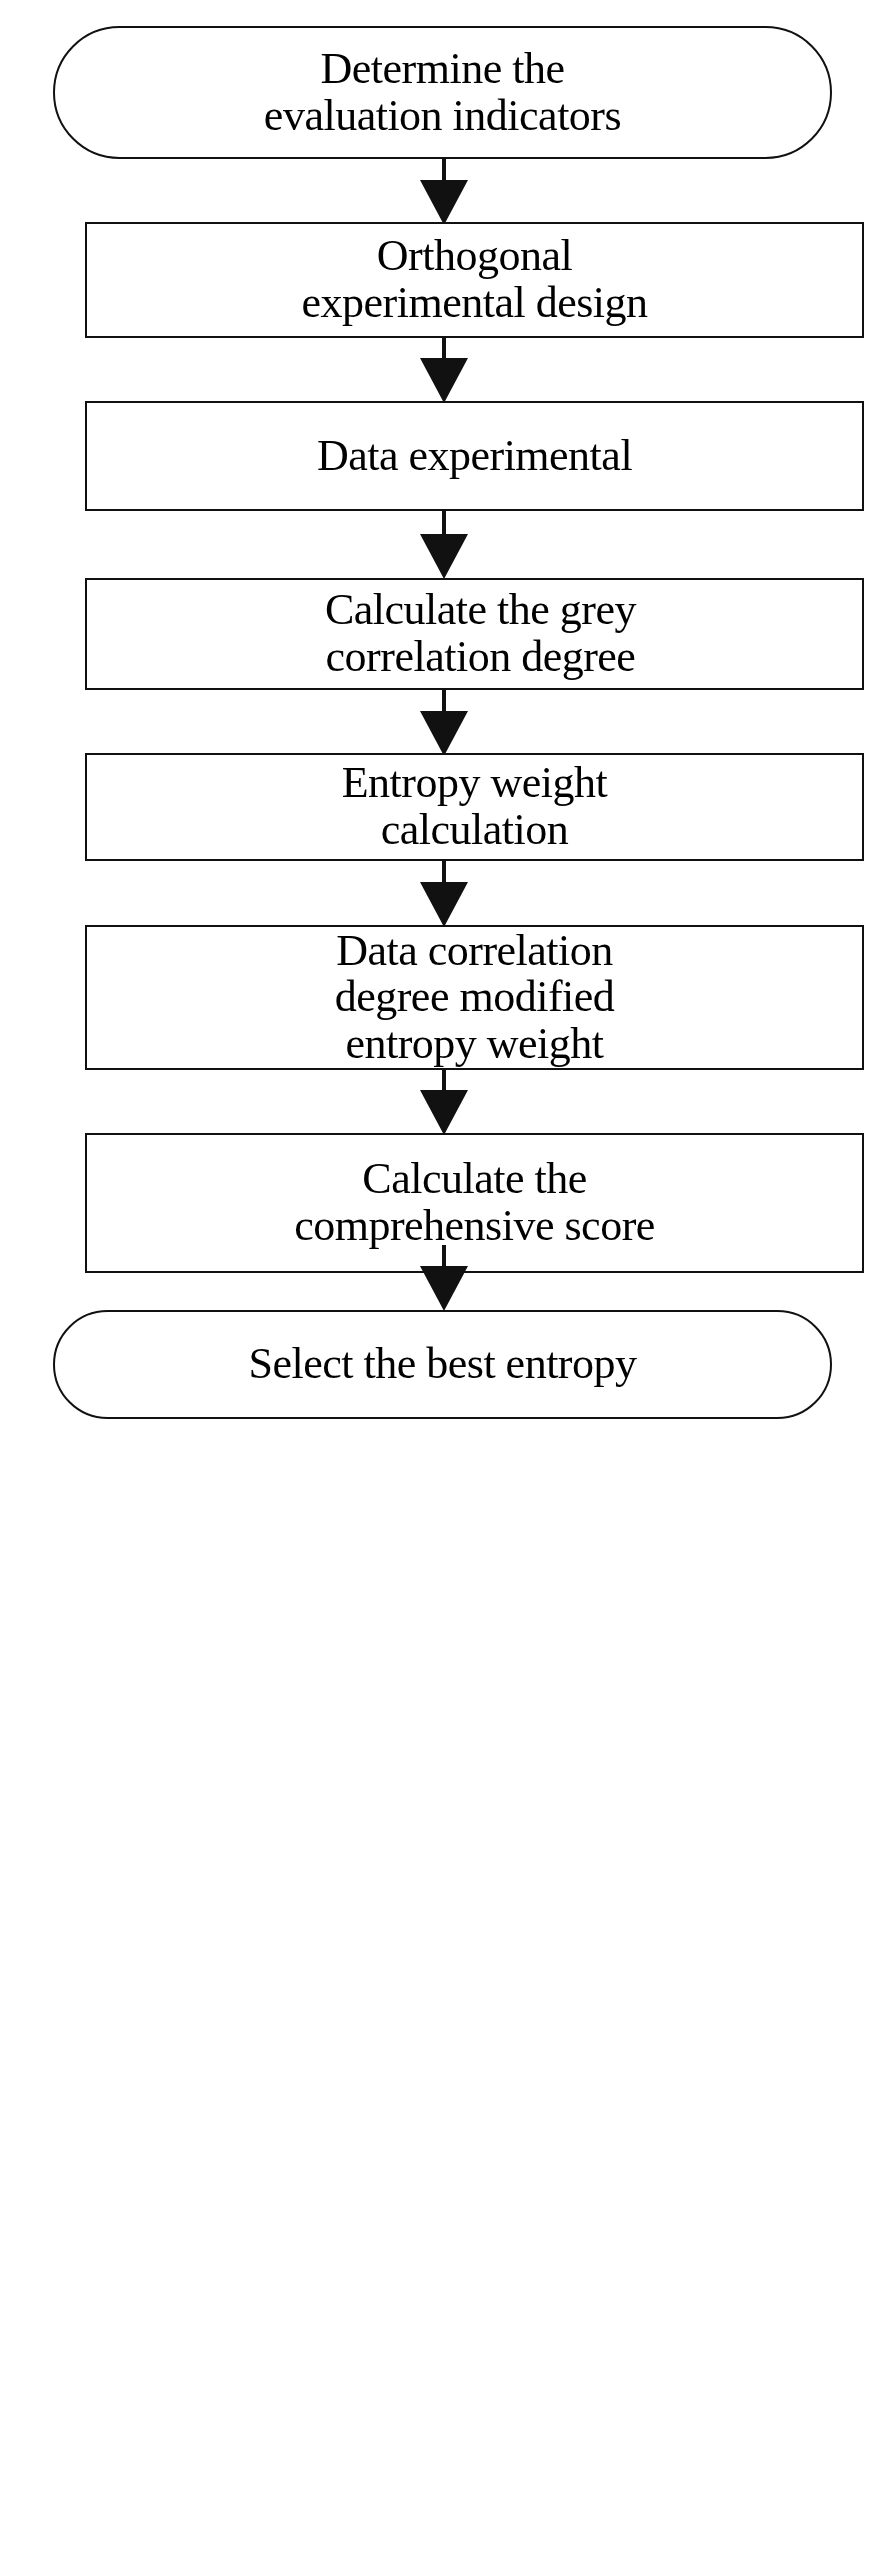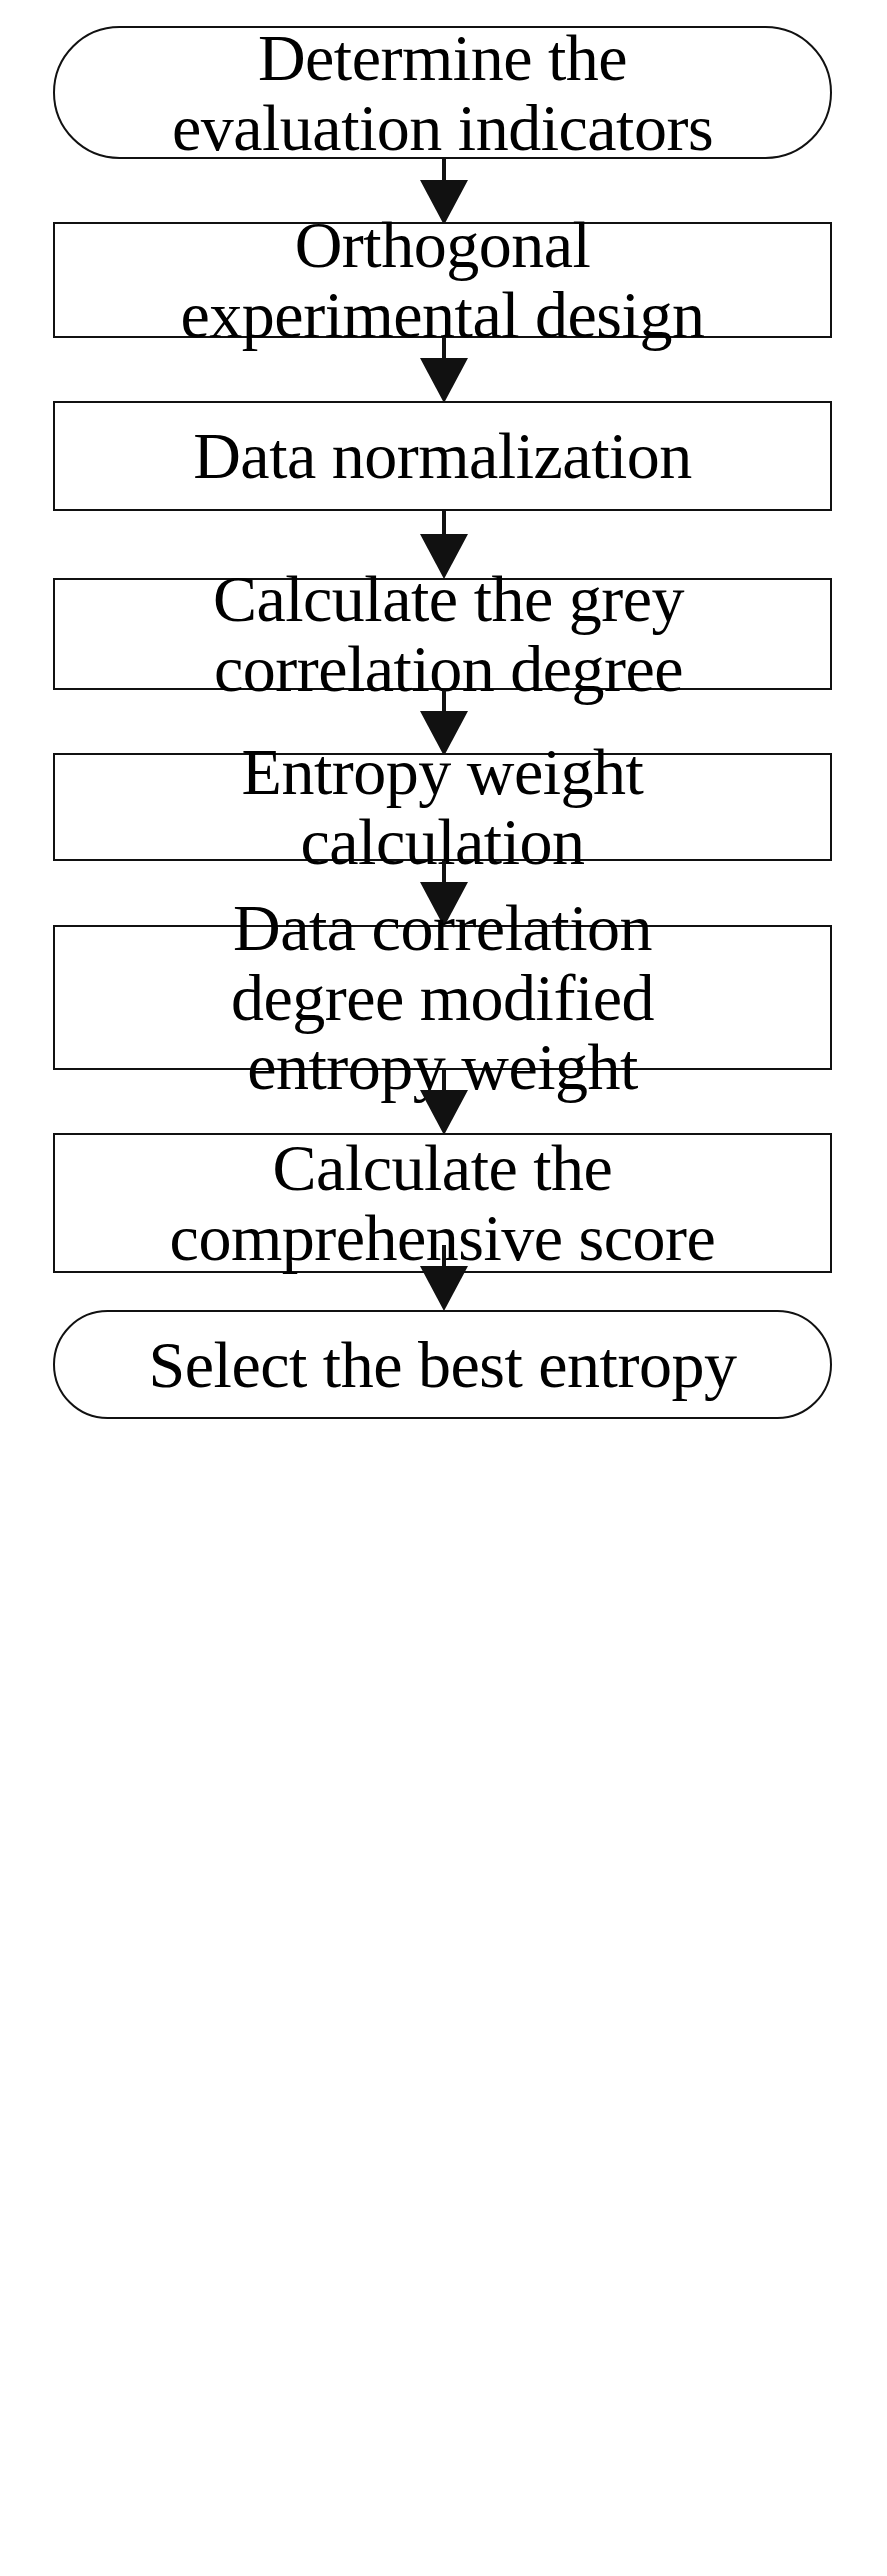--- a/index.html
+++ b/index.html
@@ -31,27 +31,28 @@
     align-items: center;
     justify-content: center;
     text-align: center;
   }
   .node.terminator {
     border-radius: 69px;
     border-width: 2.8px;
   }
   .node.process {
     border-radius: 0;
+    margin-left: 32px;
   }
   .node-label {
     display: block;
     width: 92%;
     color: #000000;
     font-family: "Liberation Serif", "DejaVu Serif", serif;
-    font-size: 66px;
+    font-size: 44px;
     line-height: 1.06;
     letter-spacing: -0.5px;
     white-space: pre-line;
     font-weight: 400;
   }
 
   
   .connector {
     position: absolute;
     left: 0;
@@ -95,21 +96,21 @@
     <span class="node-label">Orthogonal
 experimental design</span>
   </div>
 
   <div class="connector" style="top:337px; height:63px;">
     <div class="stem" style="height:33px;"></div>
     <div class="head" style="top:20.5px;"></div>
   </div>
 
   <div class="node process" style="top:401px; height:110px;">
-    <span class="node-label">Data normalization</span>
+    <span class="node-label">Data experimental</span>
   </div>
 
   <div class="connector" style="top:511px; height:67px;">
     <div class="stem" style="height:35px;"></div>
     <div class="head" style="top:23px;"></div>
   </div>
 
   <div class="node process" style="top:578px; height:112px;padding-left:12px;">
     <span class="node-label">Calculate the grey
 correlation degree</span>

